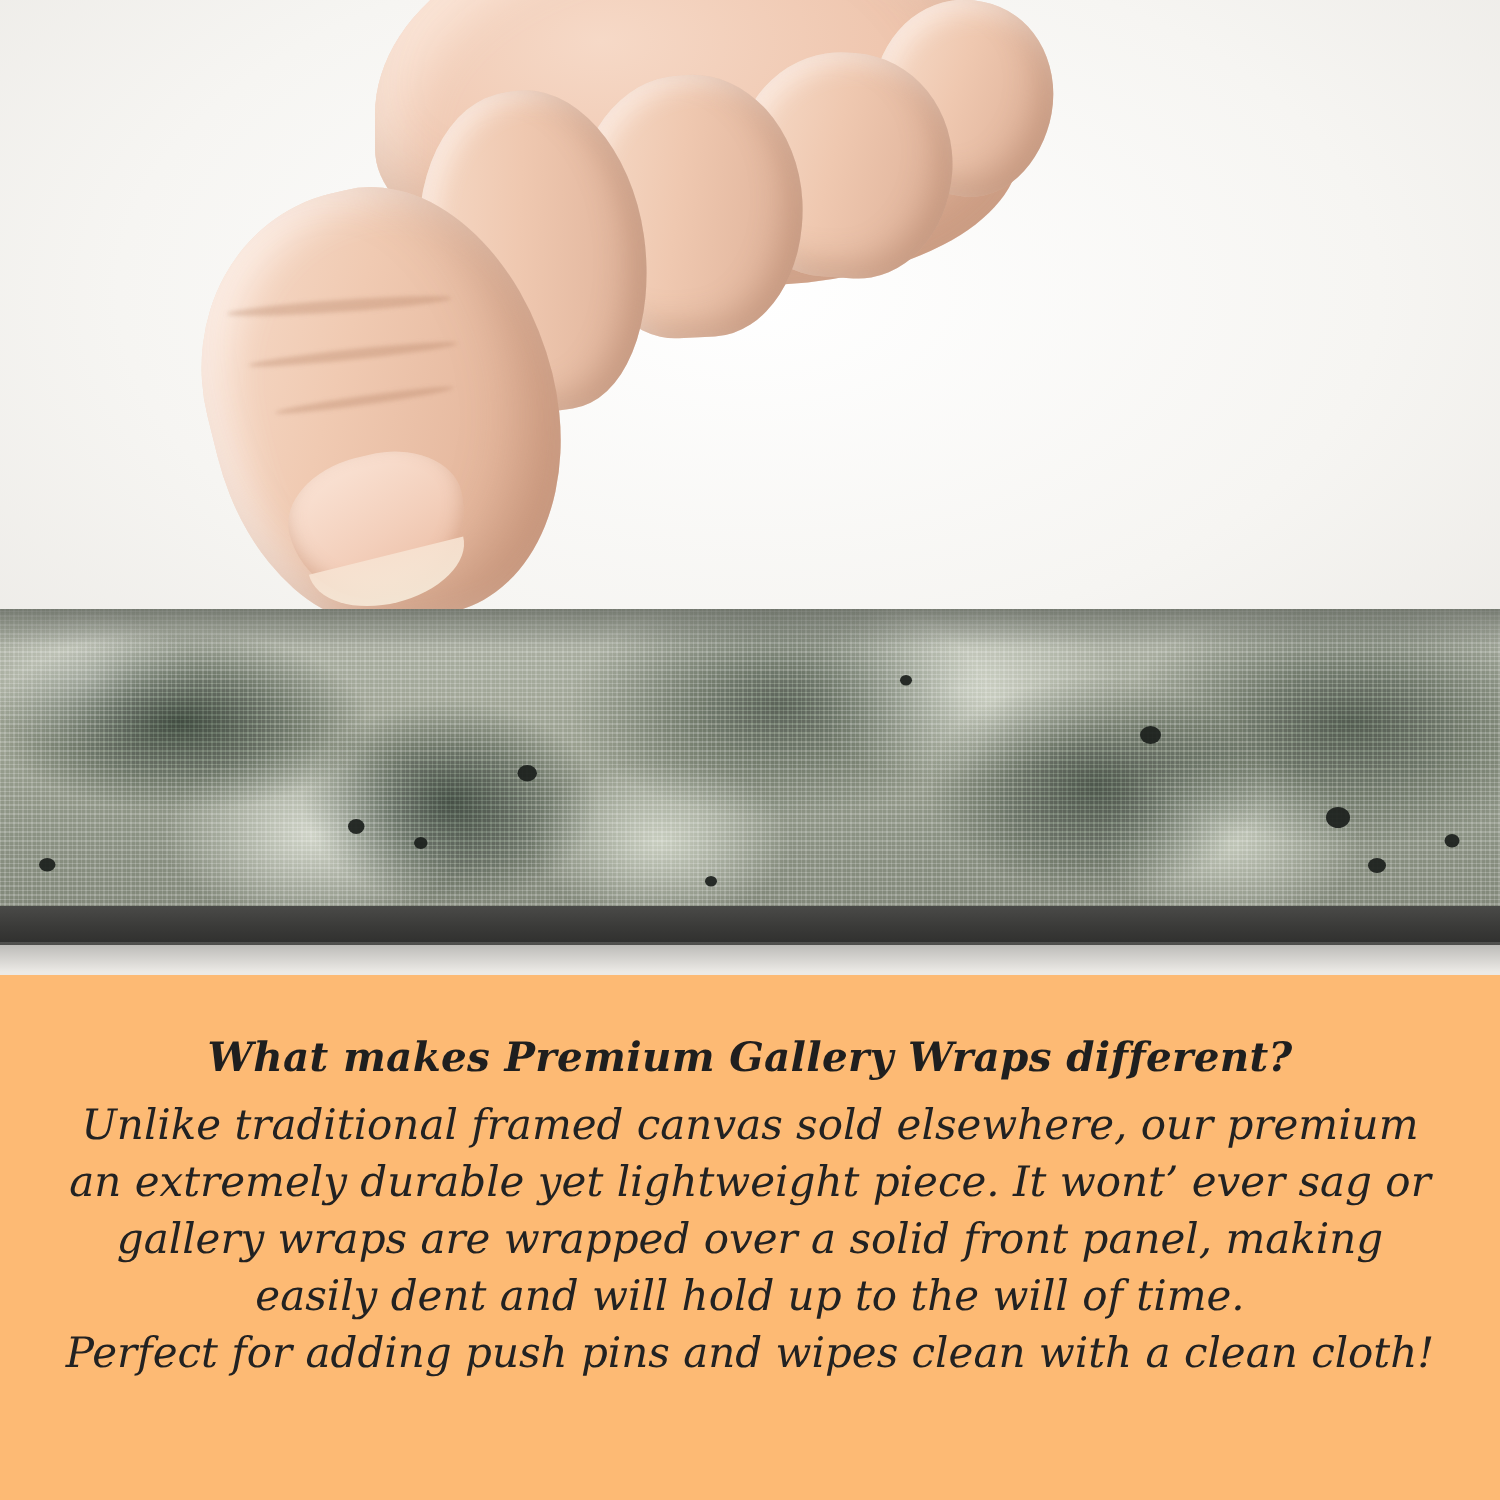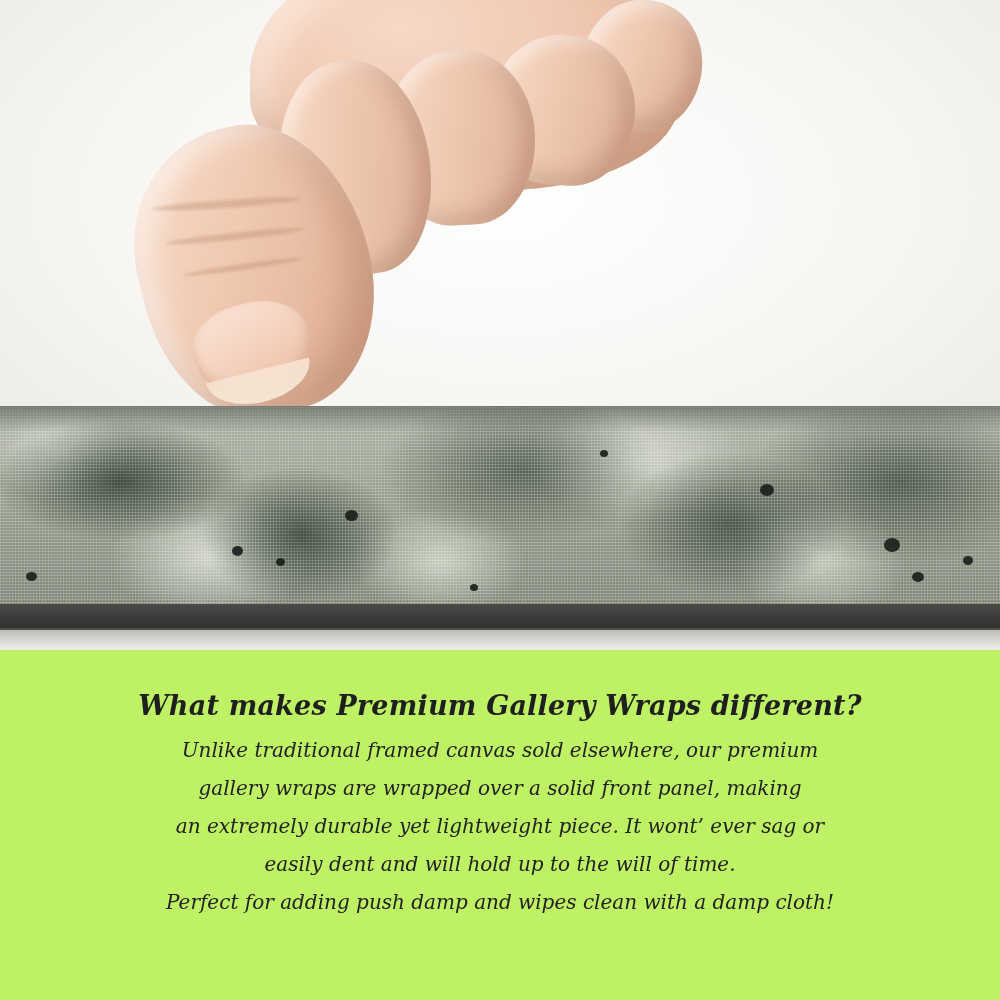--- a/index.html
+++ b/index.html
@@ -7,21 +7,21 @@
     padding: 0;
     background: #ffffff;
   }
   body {
     font-family: "DejaVu Sans", sans-serif;
   }
   .page {
     position: relative;
     width: 1000px;
     height: 1000px;
-    background: #bef264;
+    background: #fdba74;
     overflow: hidden;
   }
 
   
   .photo-area {
     position: absolute;
     left: 0;
     top: 0;
     width: 1000px;
     height: 650px;
@@ -186,21 +186,21 @@
   .caption-title {
     font-style: italic;
     font-weight: bold;
     font-size: 27px;
     letter-spacing: 0.2px;
     margin: 0 0 10px 0;
     color: #1f1f1f;
   }
   .caption-line {
     font-style: italic;
-    font-size: 20px;
+    font-size: 28px;
     line-height: 38px;
     margin: 0;
     color: #222222;
     text-align: center;
   }
 </style>
 </head>
 <body>
 
 <div class="page">
@@ -241,19 +241,19 @@
       <div class="speck" style="left:470px; top:178px; width:8px;  height:7px;"></div>
     </div>
 
     <div class="strip-bottom-edge"></div>
     <div class="strip-drop-shadow"></div>
   </div>
 
   <div class="caption">
     <p class="caption-title">What makes Premium Gallery Wraps different?</p>
     <p class="caption-line">Unlike traditional framed canvas sold elsewhere, our premium</p>
+    <p class="caption-line">an extremely durable yet lightweight piece. It wont’ ever sag or</p>
     <p class="caption-line">gallery wraps are wrapped over a solid front panel, making</p>
-    <p class="caption-line">an extremely durable yet lightweight piece. It wont’ ever sag or</p>
     <p class="caption-line">easily dent and will hold up to the will of time.</p>
-    <p class="caption-line">Perfect for adding push damp and wipes clean with a damp cloth!</p>
+    <p class="caption-line">Perfect for adding push pins and wipes clean with a clean cloth!</p>
   </div>
 
 </div>
 
 </body></html>

